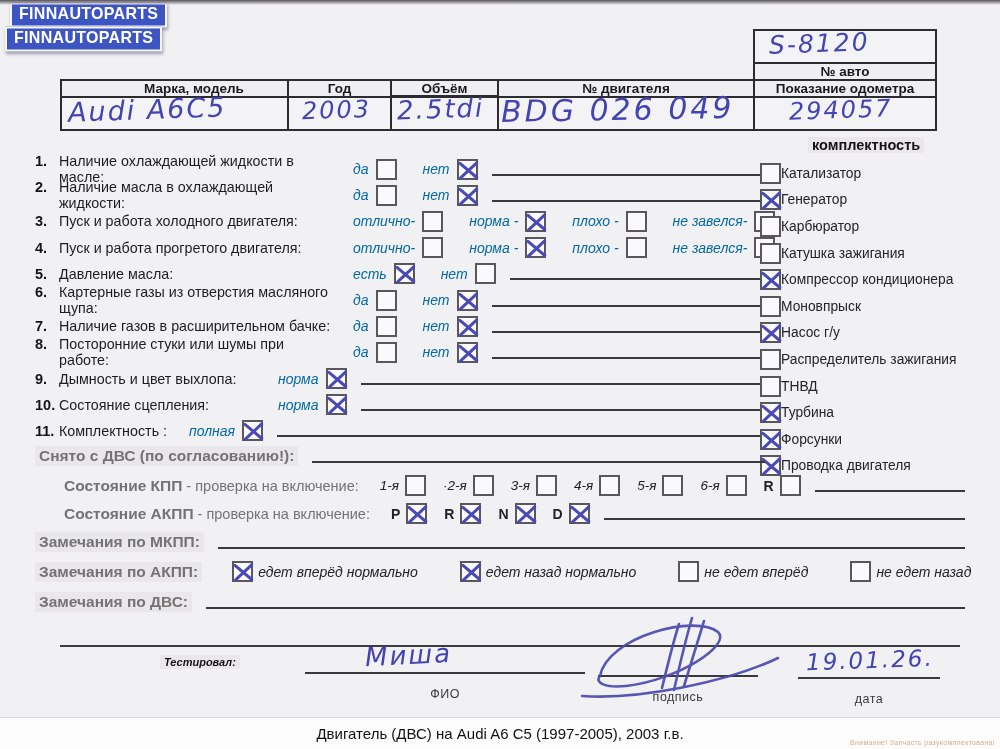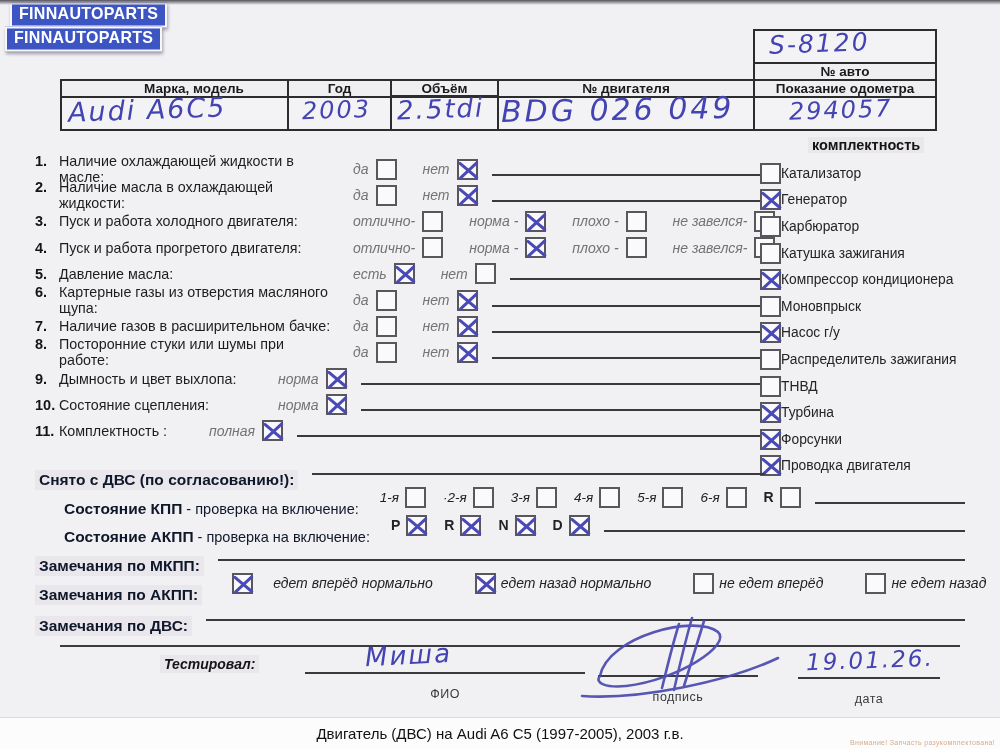--- a/index.html
+++ b/index.html
@@ -59,21 +59,21 @@
   .cell-value { background:#f3f2f5; }
   .cell-value .hand { position:absolute; }
 
   
   .checklist { position:absolute; left:35px; top:156px; width:730px; }
   .check-row { display:flex; align-items:center; height:26.2px; }
   .row-label-wrap { display:flex; align-items:baseline; flex-shrink:0; }
   .row-num { font-weight:bold; font-size:14.5px; color:#141414; width:24px; flex-shrink:0; }
   .row-label { font-size:14.3px; color:#1d1d1f; }
   .opt { display:flex; align-items:center; margin-left:26px; flex-shrink:0; }
-  .opt-label { font-style:italic; font-size:14px; color:#737373; margin-right:7px; }
+  .opt-label { font-style:italic; font-size:14px; color:#0369a1; margin-right:7px; }
   .checkbox {
     width:21px; height:21px;
     border:2px solid #59575c;
     background:#faf9fc;
     position:relative;
     display:inline-block;
     flex-shrink:0;
   }
   .checkbox.checked::before,
   .checkbox.checked::after {
@@ -91,36 +91,36 @@
     font-weight:bold; font-size:14.5px; color:#141414;
     margin-left:48px; background:#e9e7eb; display:inline-block; padding:0 4px;
   }
   .equip-items { margin-top:6px; }
   .equip-row { display:flex; align-items:center; height:26.6px; }
   .equip-label { font-size:13.8px; color:#242426; margin-left:0; white-space:nowrap; }
 
   
   .section-row { position:absolute; display:flex; align-items:center; }
   .bold-label {
-    font-weight:bold; font-size:15.5px; color:#0f172a;
-    background:#e9e7eb; padding:1px 4px; white-space:nowrap; flex-shrink:0;margin-top:24px;
+    font-weight:bold; font-size:15.5px; color:#737373;
+    background:#e9e7eb; padding:1px 4px; white-space:nowrap; flex-shrink:0;
   }
   .normal-part { font-weight:normal; font-size:14.5px; }
   .gear { display:flex; align-items:center; margin-left:17px; flex-shrink:0; }
   .gear-label { font-style:italic; font-size:13.5px; color:#222; margin-right:6px; }
   .gear-label.upright { font-style:normal; font-weight:bold; font-size:14px; }
   .rem-group { display:flex; align-items:center; margin-left:42px; flex-shrink:0; }
   .rem-label { font-style:italic; font-size:14px; color:#232325; margin-left:5px; white-space:nowrap; }
 
   .separator-line { position:absolute; left:60px; top:645px; width:900px; border-bottom:2px solid #3c3c3e; }
 
   
   .tested-label {
     position:absolute; left:160px; top:655px;
-    font-weight:bold; font-style:italic; font-size:14px; color:#141414;
+    font-weight:bold; font-style:italic; font-size:11px; color:#141414;
     background:#e9e7eb; padding:1px 4px;
   }
   .field { position:absolute; text-align:center; }
   .field .f-line { border-bottom:2px solid #3a3a3c; height:0; }
   .field .f-sub { font-size:12.5px; color:#3a3a3c; margin-top:13px; letter-spacing:.5px; }
   .fio-value { position:absolute; left:60px; top:-32px; font-size:26px; transform:rotate(-3deg); }
   .date-value { position:absolute; left:8px; top:-30px; font-size:23px; transform:rotate(-2deg); }
   .signature-svg { position:absolute; left:578px; top:612px; z-index:3; }
 
   
@@ -328,21 +328,21 @@
           <span class="opt-label">норма</span>
           <span class="checkbox checked"></span>
         </span>
         <span class="blank-line"></span>
       </div>
       <div class="check-row">
         <span class="row-label-wrap" style="width: 150px;">
           <span class="row-num">11.</span>
           <span class="row-label">Комплектность :</span>
         </span>
-        <span class="opt" style="margin-left: 24px;">
+        <span class="opt" style="margin-left: 4px;">
           <span class="opt-label">полная</span>
           <span class="checkbox checked"></span>
         </span>
         <span class="blank-line"></span>
       </div>
     </div>
 
   <div class="equipment">
     <span class="equip-header">комплектность</span>
     <div class="equip-items" id="equip-items">
@@ -461,21 +461,21 @@
   </div>
 
   <div class="section-row" style="left:35px; top:532px; width:930px;">
     <span class="bold-label">Замечания по МКПП:</span>
     <span class="blank-line"></span>
   </div>
 
   <div class="section-row" style="left:35px; top:561px; width:930px;">
     <span class="bold-label">Замечания по АКПП:</span>
     <span id="akpp-remarks" style="display:flex; align-items:center;">
-        <span class="rem-group" style="margin-left: 30px; gap: 15px;">
+        <span class="rem-group" style="margin-left: 30px;">
           <span class="checkbox checked"></span>
           <span class="rem-label">едет вперёд нормально</span>
         </span>
         <span class="rem-group">
           <span class="checkbox checked"></span>
           <span class="rem-label">едет назад нормально</span>
         </span>
         <span class="rem-group">
           <span class="checkbox"></span>
           <span class="rem-label">не едет вперёд</span>

